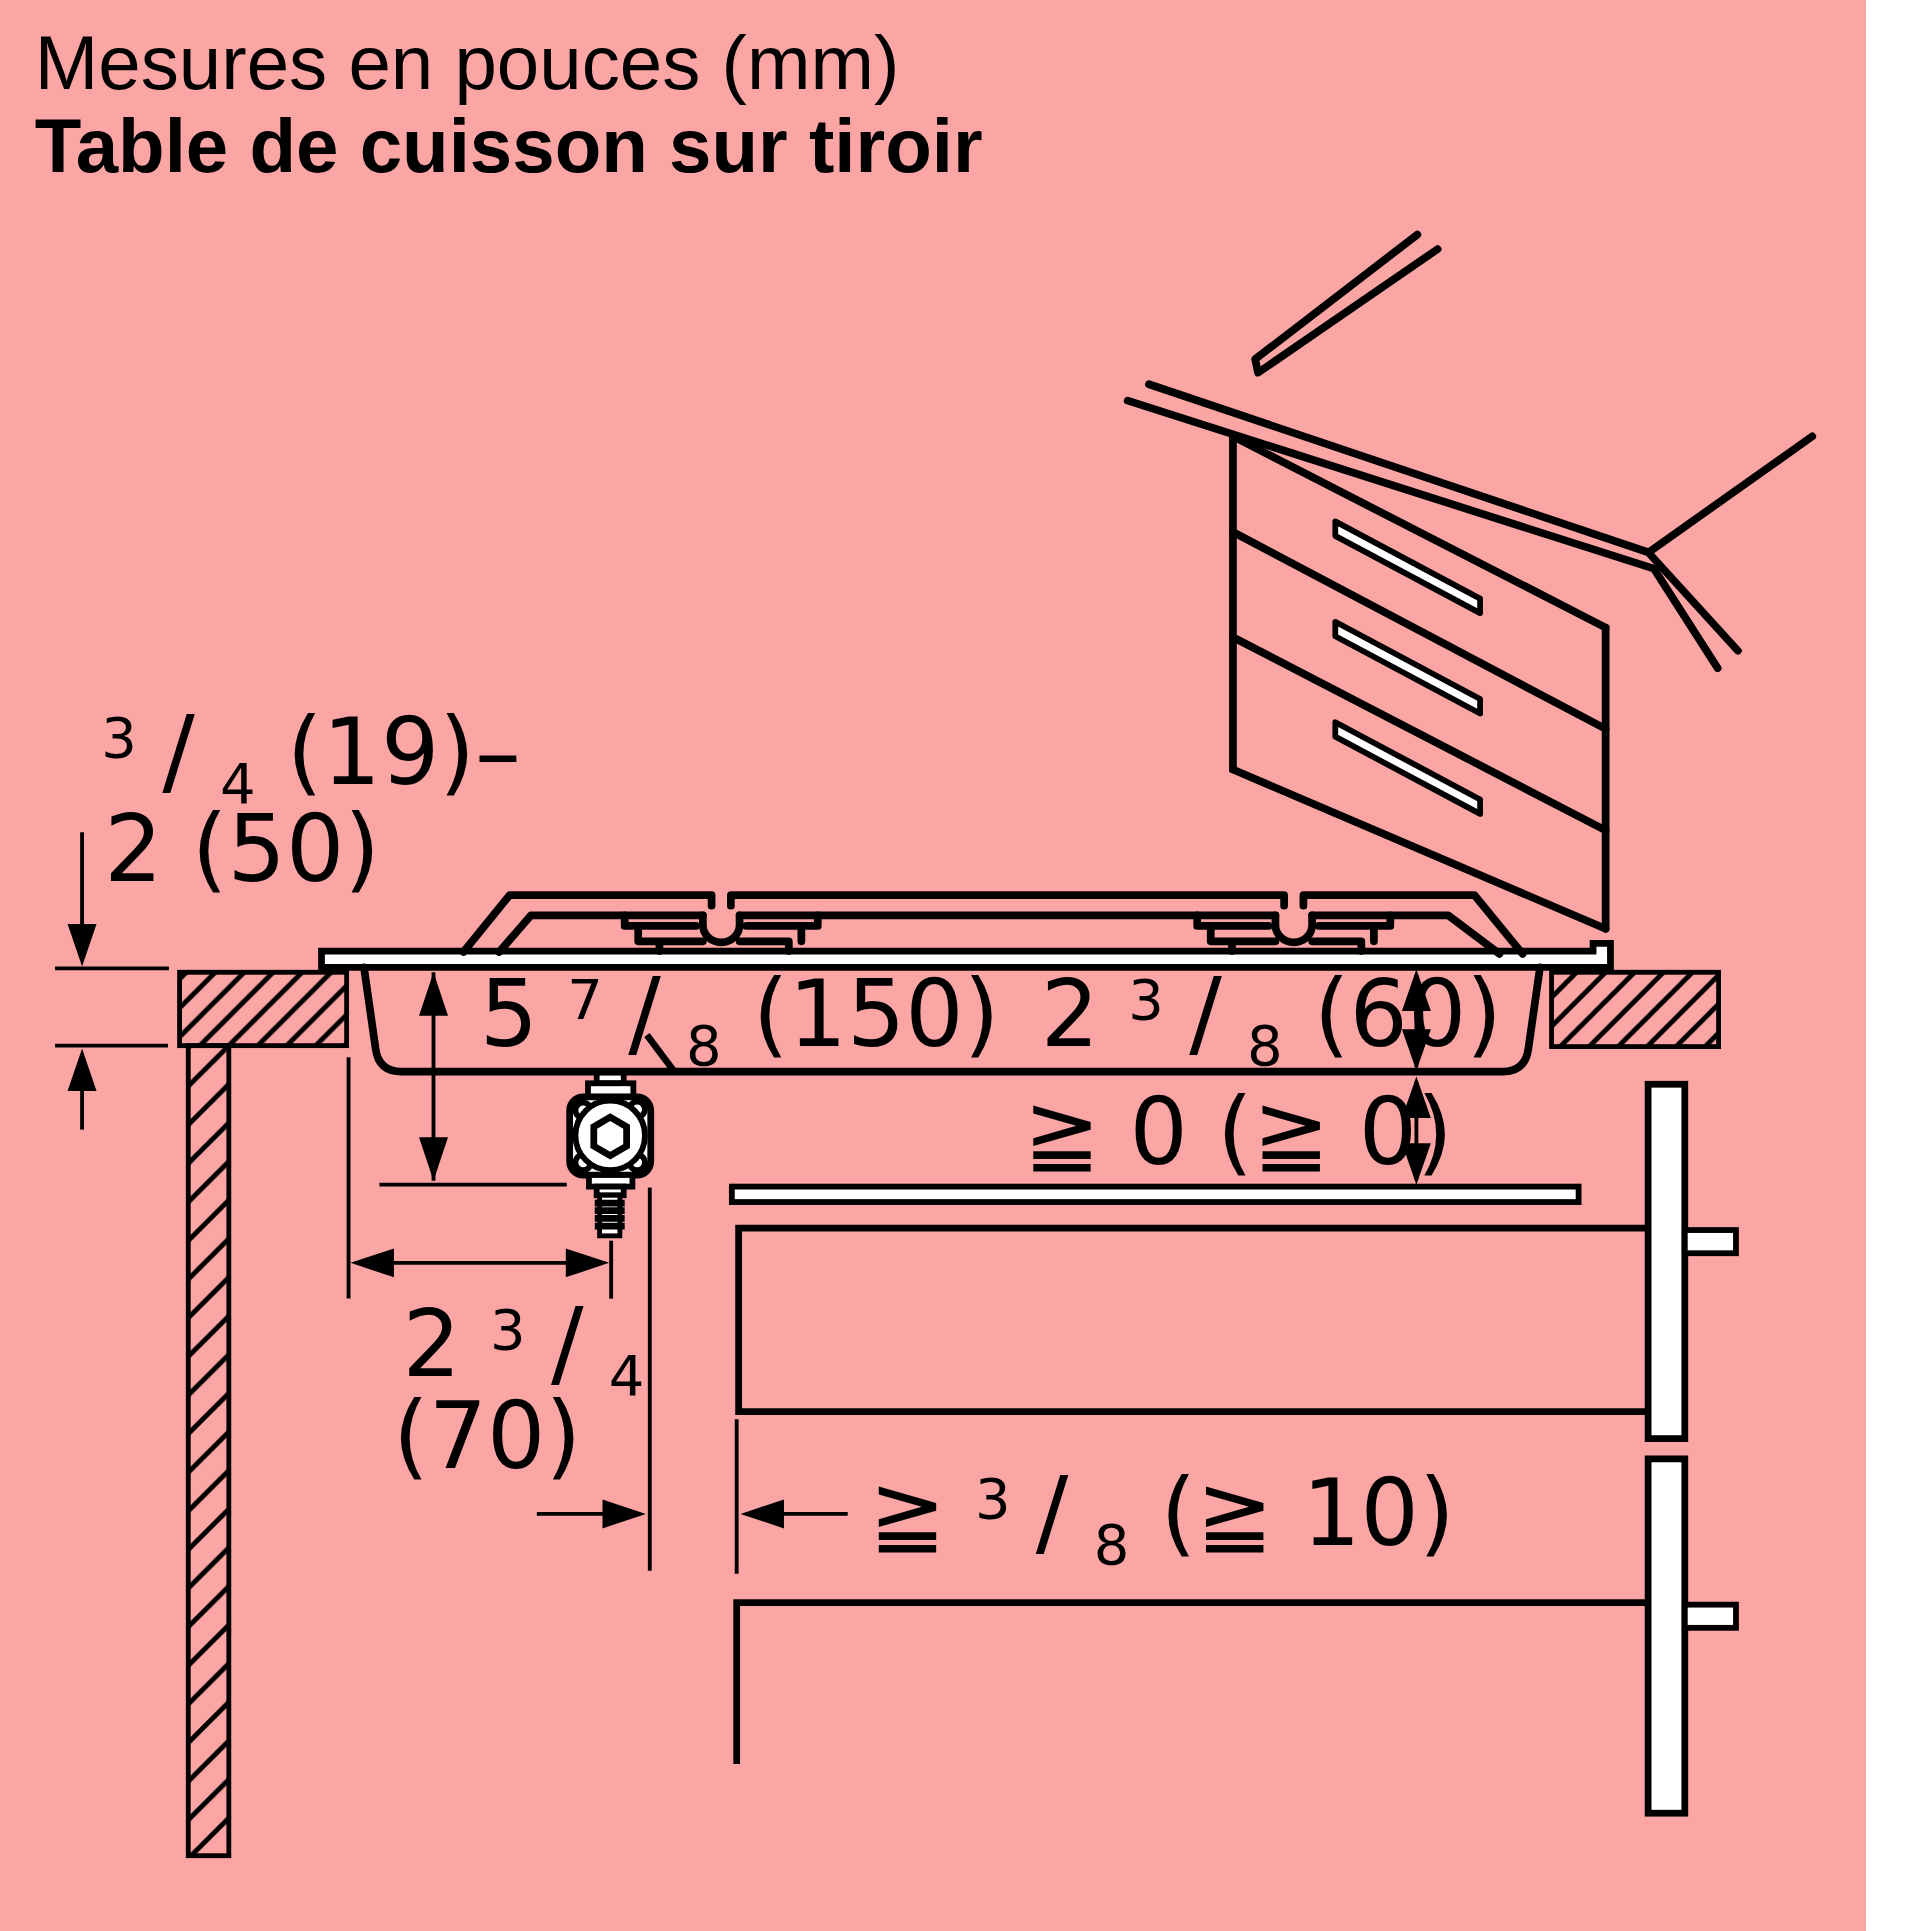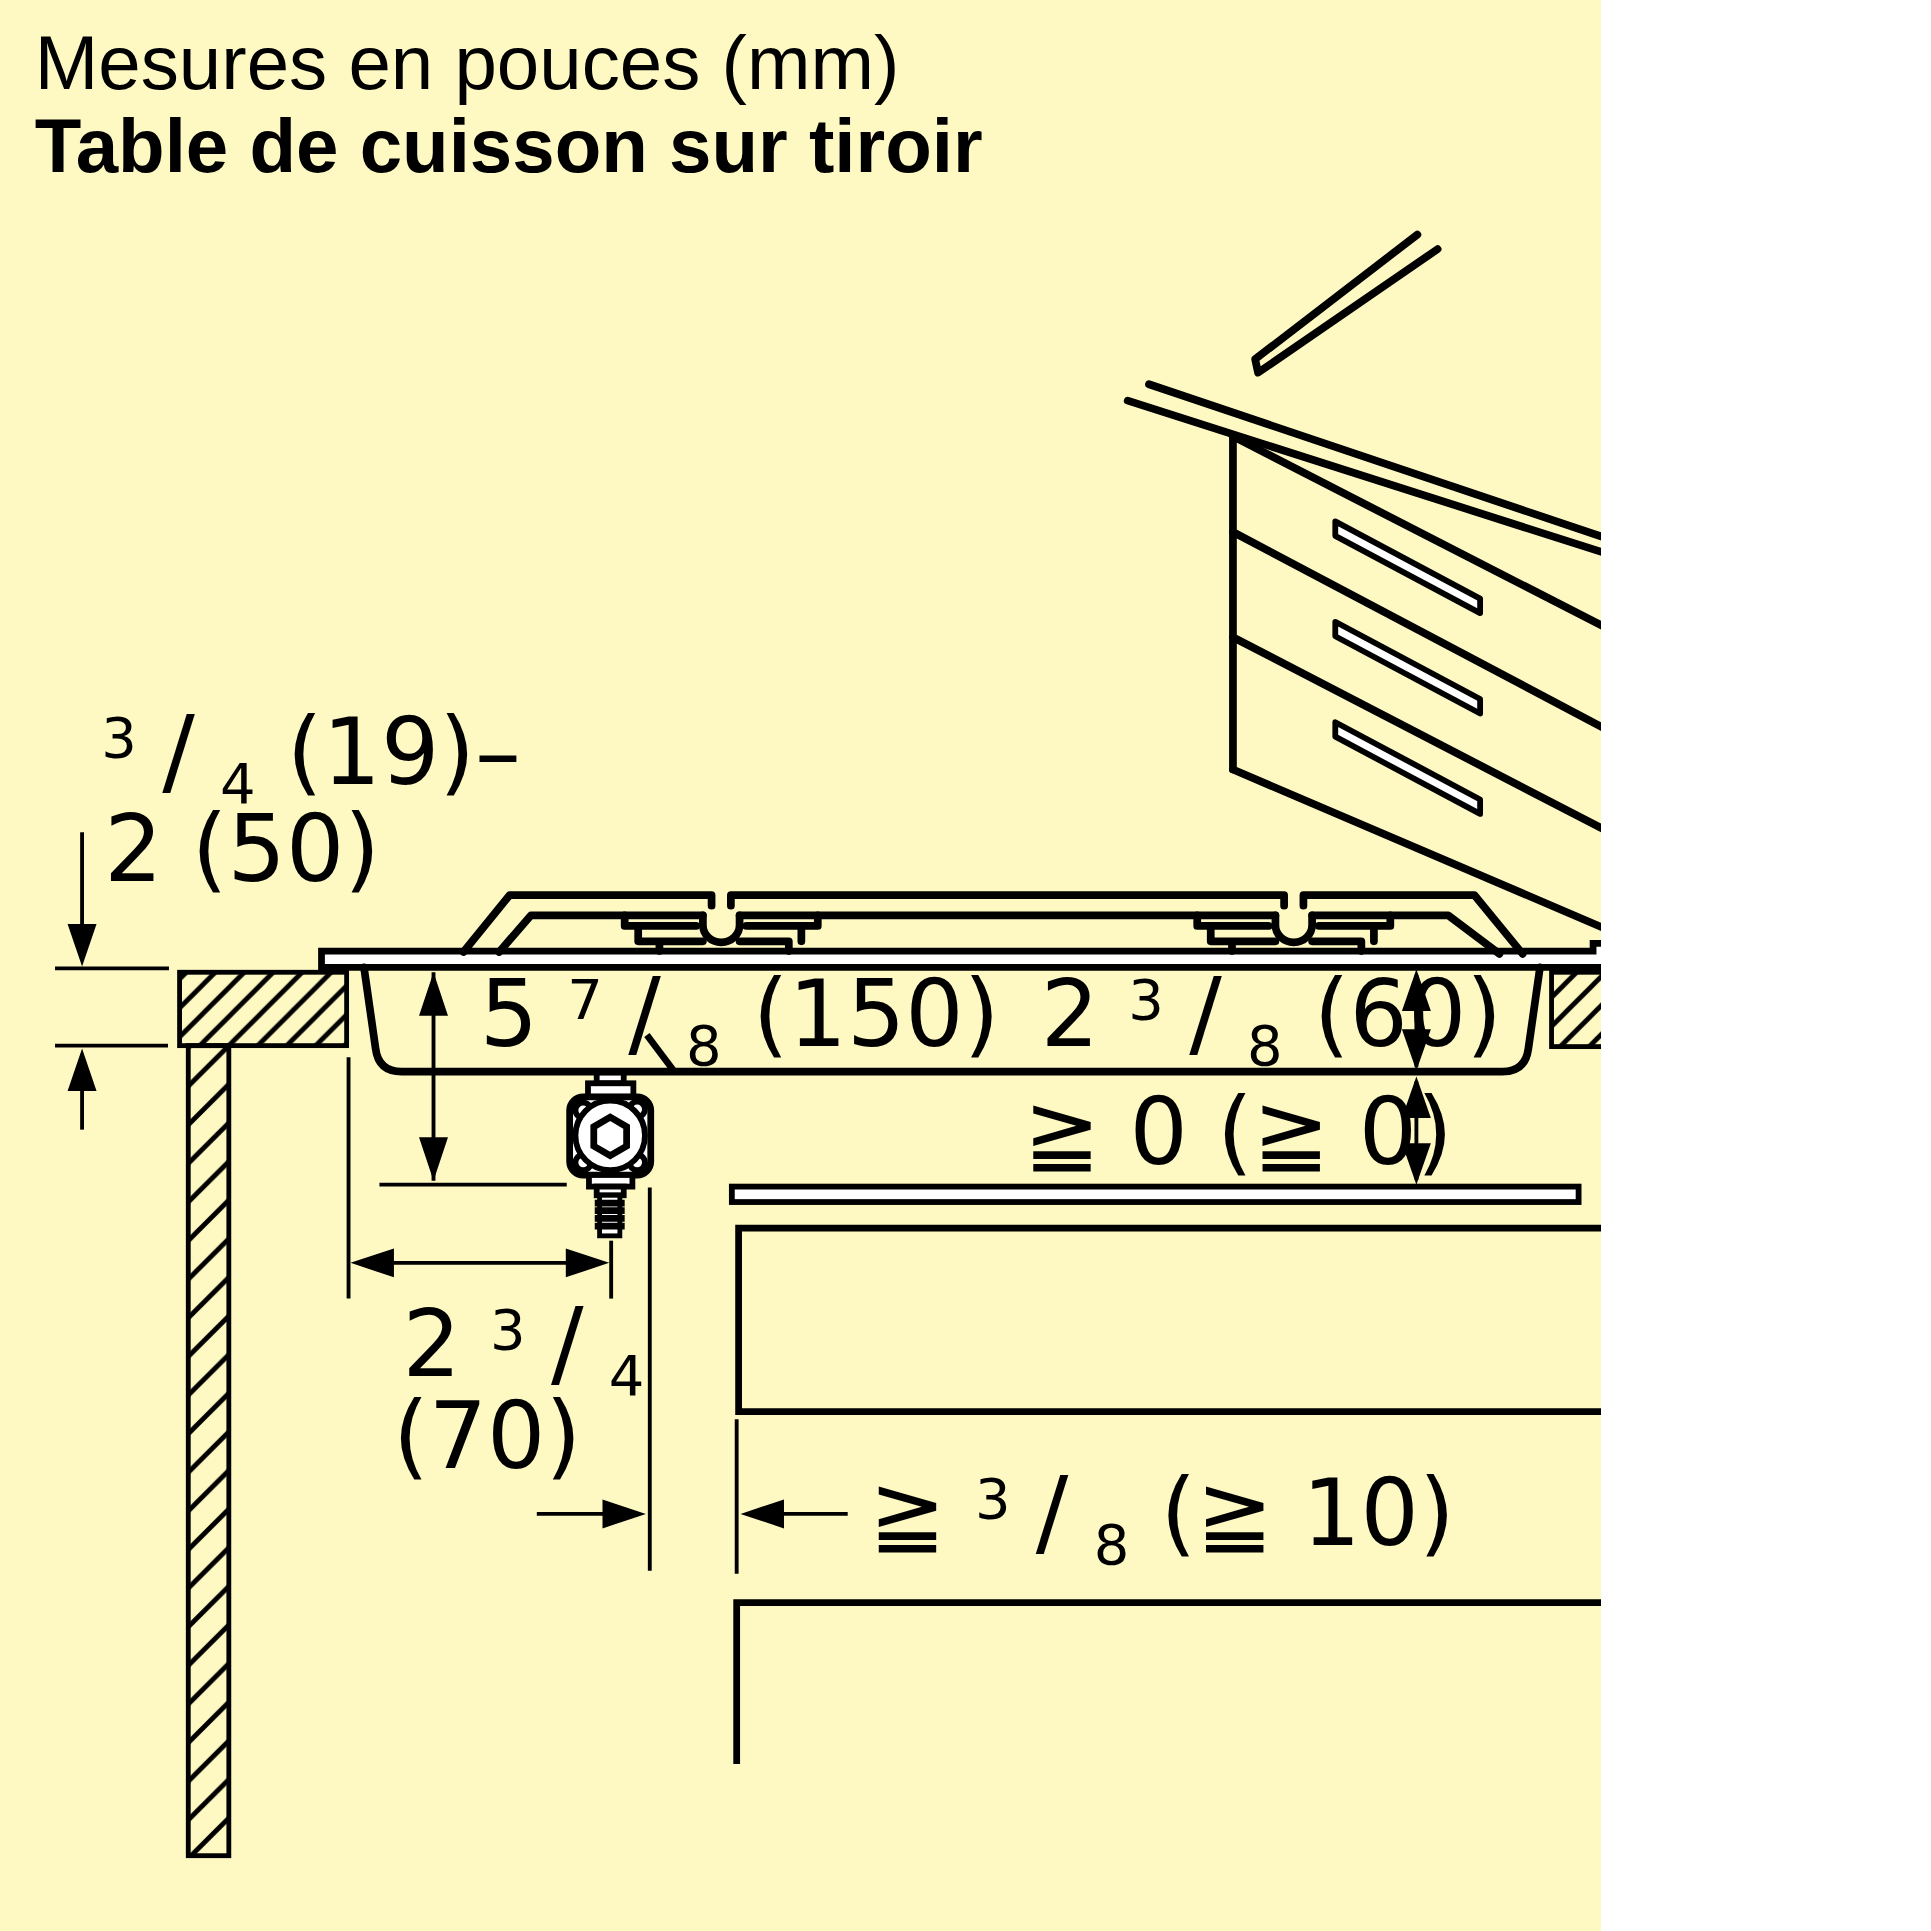--- a/index.html
+++ b/index.html
@@ -1,16 +1,16 @@
 <!DOCTYPE html>
 <html><head>
 <meta charset="utf-8">
 <style>
   html,body{margin:0;padding:0;background:#ffffff;}
-  .page{width:1601px;height:1931px;background:#fef9c3;position:relative;overflow:hidden;}
+  .page{width:1866px;height:1931px;background:#fca5a5;position:relative;overflow:hidden;}
   svg{display:block;}
   text{fill:#000000;}
   .t1{font-family:"Liberation Sans",sans-serif;font-size:79px;}
   .t2{font-family:"Liberation Sans",sans-serif;font-size:79px;font-weight:bold;}
   .dim{font-family:"DejaVu Sans","Liberation Sans",sans-serif;font-size:95px;}
   .ln{stroke:#000;stroke-width:7;fill:none;}
   .ln8{stroke:#000;stroke-width:8;fill:none;stroke-linecap:round;stroke-linejoin:round;}
   .thin{stroke:#000;stroke-width:4;fill:none;}
   .wfill{fill:#ffffff;stroke:#000;}
   .ah{fill:#000;stroke:none;}

